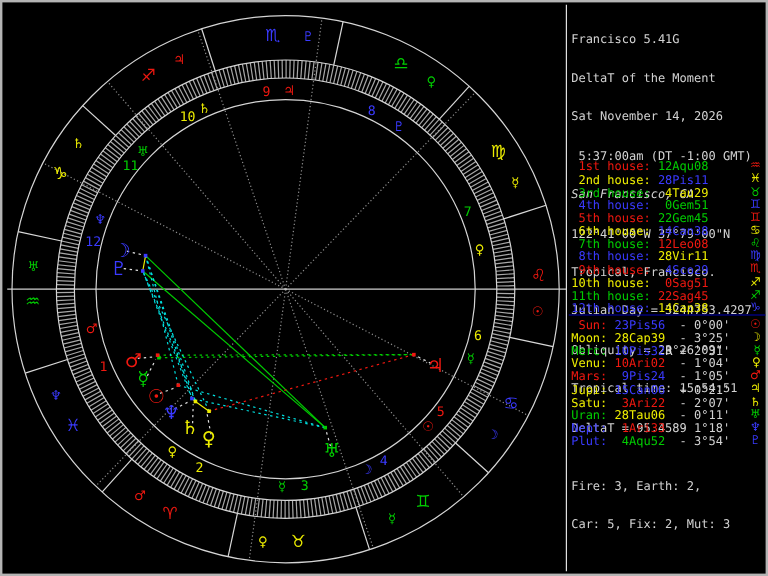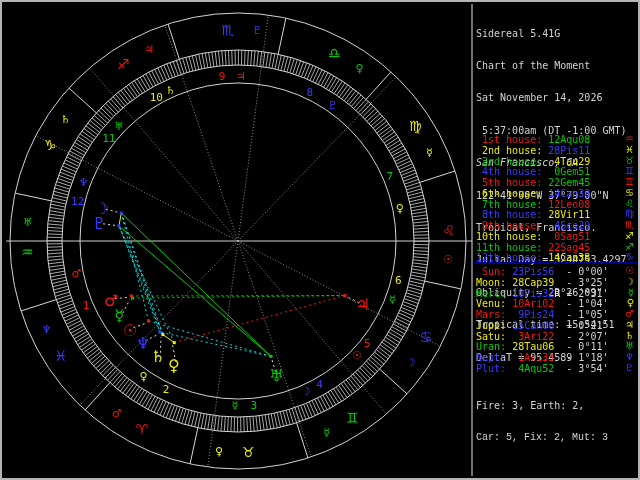--- a/index.html
+++ b/index.html
@@ -496,37 +496,37 @@
       <rect x="156.43890296729333" y="328.63981089540596" width="3" height="3" fill="#3a3aff"></rect>
       <text x="140.824445236719" y="341.6723613028438" fill="#3a3aff" font-size="16" text-anchor="middle" dominant-baseline="central">♆</text>
       <line x1="101.09032441741377" y1="221.8133937555626" x2="113.9861022304551" y2="223.45623111716324" stroke="#e0e0e0" stroke-width="1" stroke-dasharray="2,3"></line>
       <rect x="115.46205095654156" y="222.33534743137878" width="3" height="3" fill="#3a3aff"></rect>
       <text x="97.12239278263183" y="221.30790533660857" fill="#3a3aff" font-size="16" text-anchor="middle" dominant-baseline="central">♇</text>
       <line x1="470" y1="2" x2="470" y2="474" stroke="#e0e0e0" stroke-width="1"></line>
     </svg>
 
   <div class="panel mono">
     <div id="infoblock" style="position:absolute;top:5px;left:0;">
-      <div style="color: rgb(210, 210, 210);">Sidereal 5.41G</div>
-      <div style="color: rgb(210, 210, 210);">Chart of the Moment</div>
+      <div style="color: rgb(210, 210, 210);">Francisco 5.41G</div>
+      <div style="color: rgb(210, 210, 210);">DeltaT of the Moment</div>
       <div style="color: rgb(210, 210, 210);">Sat November 14, 2026</div>
       <div style="color: rgb(210, 210, 210);"> 5:37:00am (DT -1:00 GMT)</div>
       <div style="color: rgb(210, 210, 210); font-style: italic;">San Francisco, CA</div>
       <div style="color: rgb(210, 210, 210);">122°41'00"W 37°79'00"N</div>
       <div style="color: rgb(210, 210, 210);">Tropical, Francisco.</div>
       <div style="color: rgb(210, 210, 210);">Julian Day = 3244753.4297</div>
       <div style="color: rgb(210, 210, 210);">Obliquity = 23°26'09"</div>
       <div style="color: rgb(210, 210, 210);">Tropical time: 15:54:51</div>
       <div style="color: rgb(210, 210, 210);">DeltaT = 95.4589</div>
     </div>
     <div id="houselist" style="position:absolute;top:133px;left:0;width:160px;"><div class="row"><span style="color: rgb(240, 24, 16);"> 1st house: </span><span style="color: rgb(0, 204, 0);">12Aqu08</span><span class="glyphcol" style="color: rgb(240, 24, 16);">♒</span></div><div class="row"><span style="color: rgb(237, 237, 0);"> 2nd house: </span><span style="color: rgb(58, 58, 255);">28Pis11</span><span class="glyphcol" style="color: rgb(237, 237, 0);">♓</span></div><div class="row"><span style="color: rgb(0, 204, 0);"> 3rd house: </span><span style="color: rgb(237, 237, 0);"> 4Tau29</span><span class="glyphcol" style="color: rgb(0, 204, 0);">♉</span></div><div class="row"><span style="color: rgb(58, 58, 255);"> 4th house: </span><span style="color: rgb(0, 204, 0);"> 0Gem51</span><span class="glyphcol" style="color: rgb(58, 58, 255);">♊</span></div><div class="row"><span style="color: rgb(240, 24, 16);"> 5th house: </span><span style="color: rgb(0, 204, 0);">22Gem45</span><span class="glyphcol" style="color: rgb(240, 24, 16);">♊</span></div><div class="row"><span style="color: rgb(237, 237, 0);"> 6th house: </span><span style="color: rgb(58, 58, 255);">14Can38</span><span class="glyphcol" style="color: rgb(237, 237, 0);">♋</span></div><div class="row"><span style="color: rgb(0, 204, 0);"> 7th house: </span><span style="color: rgb(240, 24, 16);">12Leo08</span><span class="glyphcol" style="color: rgb(0, 204, 0);">♌</span></div><div class="row"><span style="color: rgb(58, 58, 255);"> 8th house: </span><span style="color: rgb(237, 237, 0);">28Vir11</span><span class="glyphcol" style="color: rgb(58, 58, 255);">♍</span></div><div class="row"><span style="color: rgb(240, 24, 16);"> 9th house: </span><span style="color: rgb(58, 58, 255);"> 4Sco29</span><span class="glyphcol" style="color: rgb(240, 24, 16);">♏</span></div><div class="row"><span style="color: rgb(237, 237, 0);">10th house: </span><span style="color: rgb(240, 24, 16);"> 0Sag51</span><span class="glyphcol" style="color: rgb(237, 237, 0);">♐</span></div><div class="row"><span style="color: rgb(0, 204, 0);">11th house: </span><span style="color: rgb(240, 24, 16);">22Sag45</span><span class="glyphcol" style="color: rgb(0, 204, 0);">♐</span></div><div class="row"><span style="color: rgb(58, 58, 255);">12th house: </span><span style="color: rgb(237, 237, 0);">14Cap38</span><span class="glyphcol" style="color: rgb(58, 58, 255);">♑</span></div></div>
     <div id="planetlist" style="position:absolute;top:265px;left:0;width:160px;"><div class="row"><span style="color: rgb(240, 24, 16);"> Sun: </span><span style="color: rgb(58, 58, 255);">23Pis56</span><span style="color: rgb(232, 232, 232);"> </span><span style="color: rgb(210, 210, 210);"> - 0°00'</span><span class="glyphcol" style="color: rgb(240, 24, 16);">☉</span></div><div class="row"><span style="color: rgb(237, 237, 0);">Moon: </span><span style="color: rgb(237, 237, 0);">28Cap39</span><span style="color: rgb(232, 232, 232);"> </span><span style="color: rgb(210, 210, 210);"> - 3°25'</span><span class="glyphcol" style="color: rgb(237, 237, 0);">☽</span></div><div class="row"><span style="color: rgb(0, 204, 0);">Merc: </span><span style="color: rgb(58, 58, 255);">10Pis32</span><span style="color: rgb(232, 232, 232);">R</span><span style="color: rgb(210, 210, 210);"> + 2°31'</span><span class="glyphcol" style="color: rgb(0, 204, 0);">☿</span></div><div class="row"><span style="color: rgb(237, 237, 0);">Venu: </span><span style="color: rgb(240, 24, 16);">10Ari02</span><span style="color: rgb(232, 232, 232);"> </span><span style="color: rgb(210, 210, 210);"> - 1°04'</span><span class="glyphcol" style="color: rgb(237, 237, 0);">♀</span></div><div class="row"><span style="color: rgb(240, 24, 16);">Mars: </span><span style="color: rgb(58, 58, 255);"> 9Pis24</span><span style="color: rgb(232, 232, 232);"> </span><span style="color: rgb(210, 210, 210);"> - 1°05'</span><span class="glyphcol" style="color: rgb(240, 24, 16);">♂</span></div><div class="row"><span style="color: rgb(237, 237, 0);">Jupi: </span><span style="color: rgb(58, 58, 255);">15Can06</span><span style="color: rgb(232, 232, 232);"> </span><span style="color: rgb(210, 210, 210);"> + 0°21'</span><span class="glyphcol" style="color: rgb(237, 237, 0);">♃</span></div><div class="row"><span style="color: rgb(237, 237, 0);">Satu: </span><span style="color: rgb(240, 24, 16);"> 3Ari22</span><span style="color: rgb(232, 232, 232);"> </span><span style="color: rgb(210, 210, 210);"> - 2°07'</span><span class="glyphcol" style="color: rgb(237, 237, 0);">♄</span></div><div class="row"><span style="color: rgb(0, 204, 0);">Uran: </span><span style="color: rgb(237, 237, 0);">28Tau06</span><span style="color: rgb(232, 232, 232);"> </span><span style="color: rgb(210, 210, 210);"> - 0°11'</span><span class="glyphcol" style="color: rgb(0, 204, 0);">♅</span></div><div class="row"><span style="color: rgb(58, 58, 255);">Nept: </span><span style="color: rgb(240, 24, 16);"> 1Ari33</span><span style="color: rgb(232, 232, 232);"> </span><span style="color: rgb(210, 210, 210);"> - 1°18'</span><span class="glyphcol" style="color: rgb(58, 58, 255);">♆</span></div><div class="row"><span style="color: rgb(58, 58, 255);">Plut: </span><span style="color: rgb(0, 204, 0);"> 4Aqu52</span><span style="color: rgb(232, 232, 232);"> </span><span style="color: rgb(210, 210, 210);"> - 3°54'</span><span class="glyphcol" style="color: rgb(58, 58, 255);">♇</span></div></div>
     <div id="statsblock" style="position:absolute;top:377px;left:0;">
       <div style="color: rgb(210, 210, 210);">Fire: 3, Earth: 2,</div>
-      <div style="color: rgb(210, 210, 210); font-family: Liberation Mono, monospace;">Car: 5, Fix: 2, Mut: 3</div>
+      <div style="color: rgb(210, 210, 210);">Car: 5, Fix: 2, Mut: 3</div>
       
       
       
       
     </div>
   </div>
 
   <div class="sep" id="navline" style="top: 260px; background: rgb(0, 0, 150);"></div>
 </div>
 

